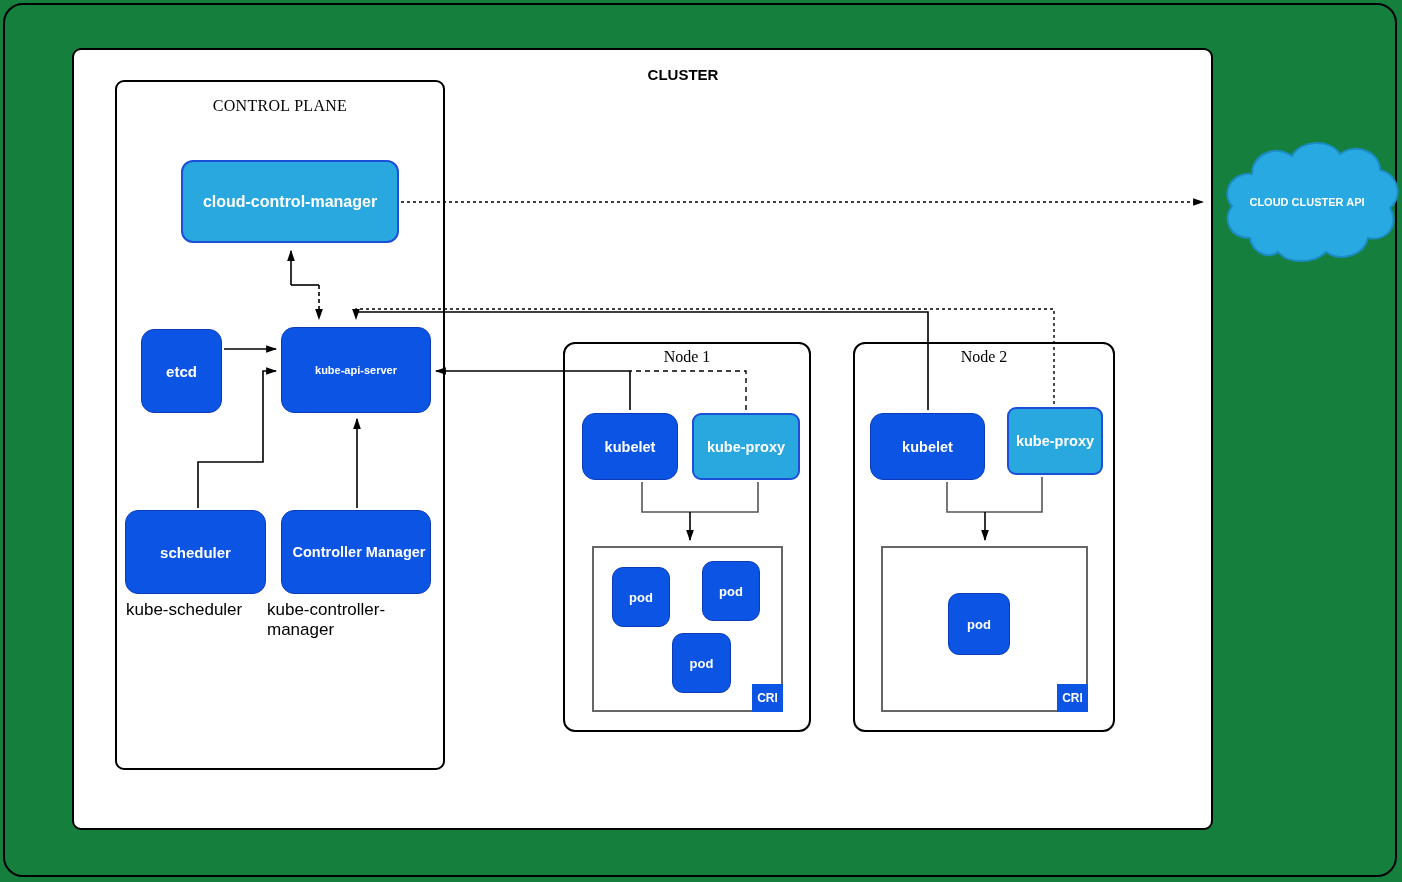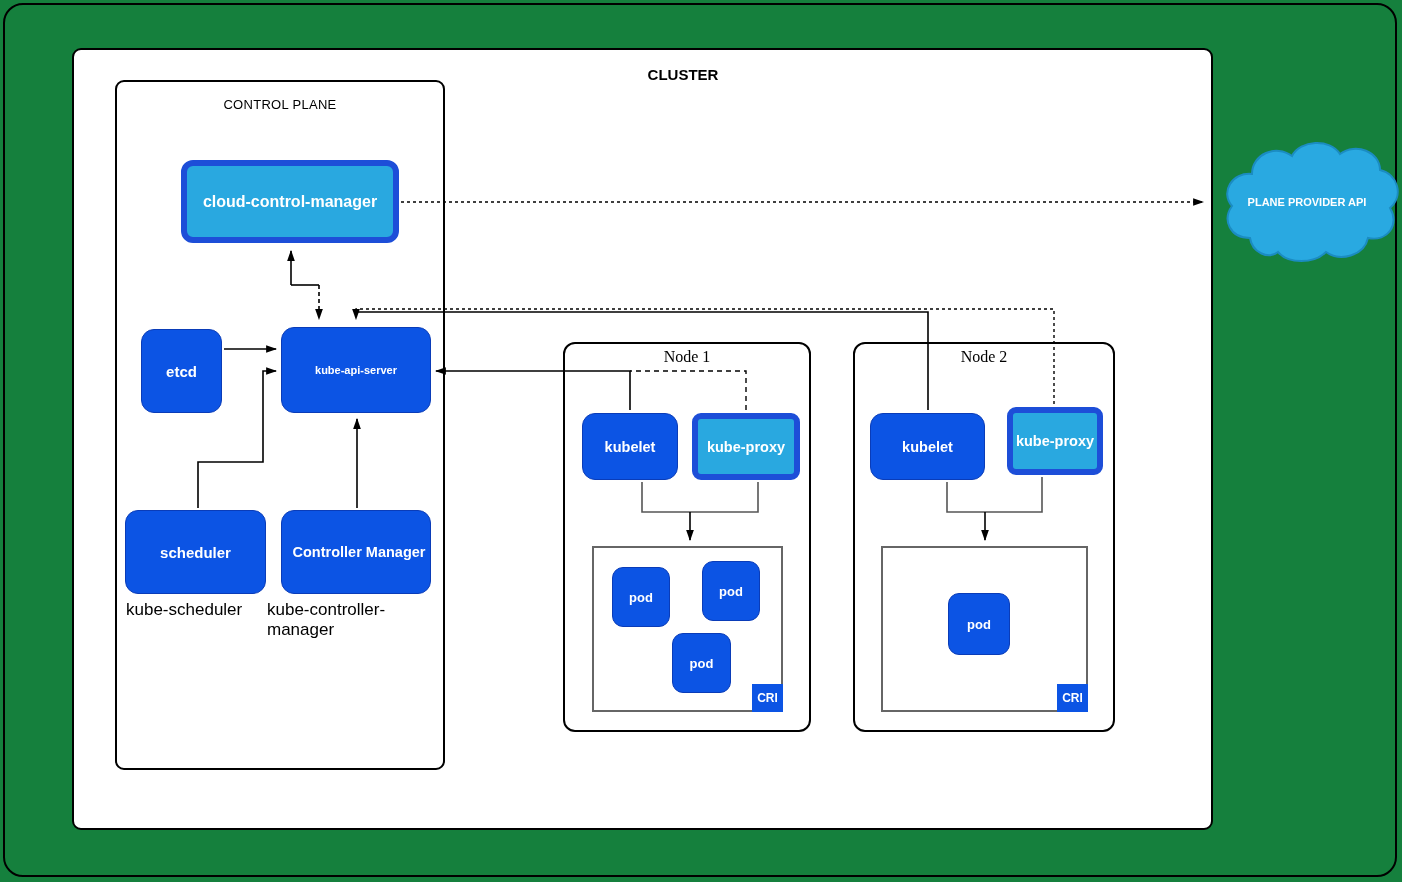--- a/index.html
+++ b/index.html
@@ -13,29 +13,29 @@
   }
   .frame{position:absolute;box-sizing:border-box;background:#ffffff;}
   .cluster-frame{border:2px solid #000;border-radius:9px;}
   .cp-frame{border:2px solid #000;border-radius:9px;}
   .node-frame{border:2px solid #000;border-radius:12px;}
   .cri-frame{border:2px solid #666;}
   .frame-title{
     position:absolute;text-align:center;color:#000;z-index:3;
   }
   .t-cluster{font-weight:bold;font-size:15px;}
-  .t-cp{font-size:13px;letter-spacing:.3px;}
+  .t-cp{font-size:16px;letter-spacing:.3px;font-family:Liberation Serif, serif;}
   .t-node{font-family:"Liberation Serif",serif;font-size:16px;}
   .comp{
     position:absolute;box-sizing:border-box;z-index:3;
     display:flex;align-items:center;justify-content:center;
     color:#fff;font-weight:bold;text-align:center;
   }
   .blue{background:#0C54E4;border:1.6px solid #0A3CB8;border-radius:13px;}
-  .lblue{background:#29A8E0;border:6px solid #1d4ed8;border-radius:12px;}
+  .lblue{background:#29A8E0;border:2px solid #1d4ed8;border-radius:12px;}
   .pod{border-radius:11px;font-size:13px;}
   .cri-tag{background:#0C54E4;border:none;border-radius:0;font-size:12px;z-index:4;}
   .caption{
     position:absolute;text-align:left;font-size:17px;color:#000;z-index:3;
   }
   svg.connectors{position:absolute;left:0;top:0;z-index:2;}
   .cloud-label{
     position:absolute;z-index:3;text-align:center;color:#fff;
     font-weight:bold;font-size:11px;
   }
@@ -125,15 +125,15 @@
   <div class="comp blue pod" style="left:612px;top:567px;width:58px;height:60px;">pod</div>
   <div class="comp blue pod" style="left:702px;top:561px;width:58px;height:60px;">pod</div>
   <div class="comp blue pod" style="left:672px;top:633px;width:59px;height:60px;">pod</div>
   <div class="comp cri-tag" style="left:752px;top:684px;width:31px;height:28px;">CRI</div>
 
   <div class="comp blue" style="left:870px;top:413px;width:115px;height:67px;font-size:14.5px;">kubelet</div>
   <div class="comp lblue" style="left:1007px;top:407px;width:96px;height:68px;font-size:14.5px;border-radius:9px;">kube-proxy</div>
   <div class="comp blue pod" style="left:948px;top:593px;width:62px;height:62px;">pod</div>
   <div class="comp cri-tag" style="left:1057px;top:684px;width:31px;height:28px;">CRI</div>
 
-  <div class="cloud-label" style="left:1237px;top:196px;width:140px;">PLANE PROVIDER API</div>
+  <div class="cloud-label" style="left:1237px;top:196px;width:140px;">CLOUD CLUSTER API</div>
 
 </div>
 
 </body></html>

